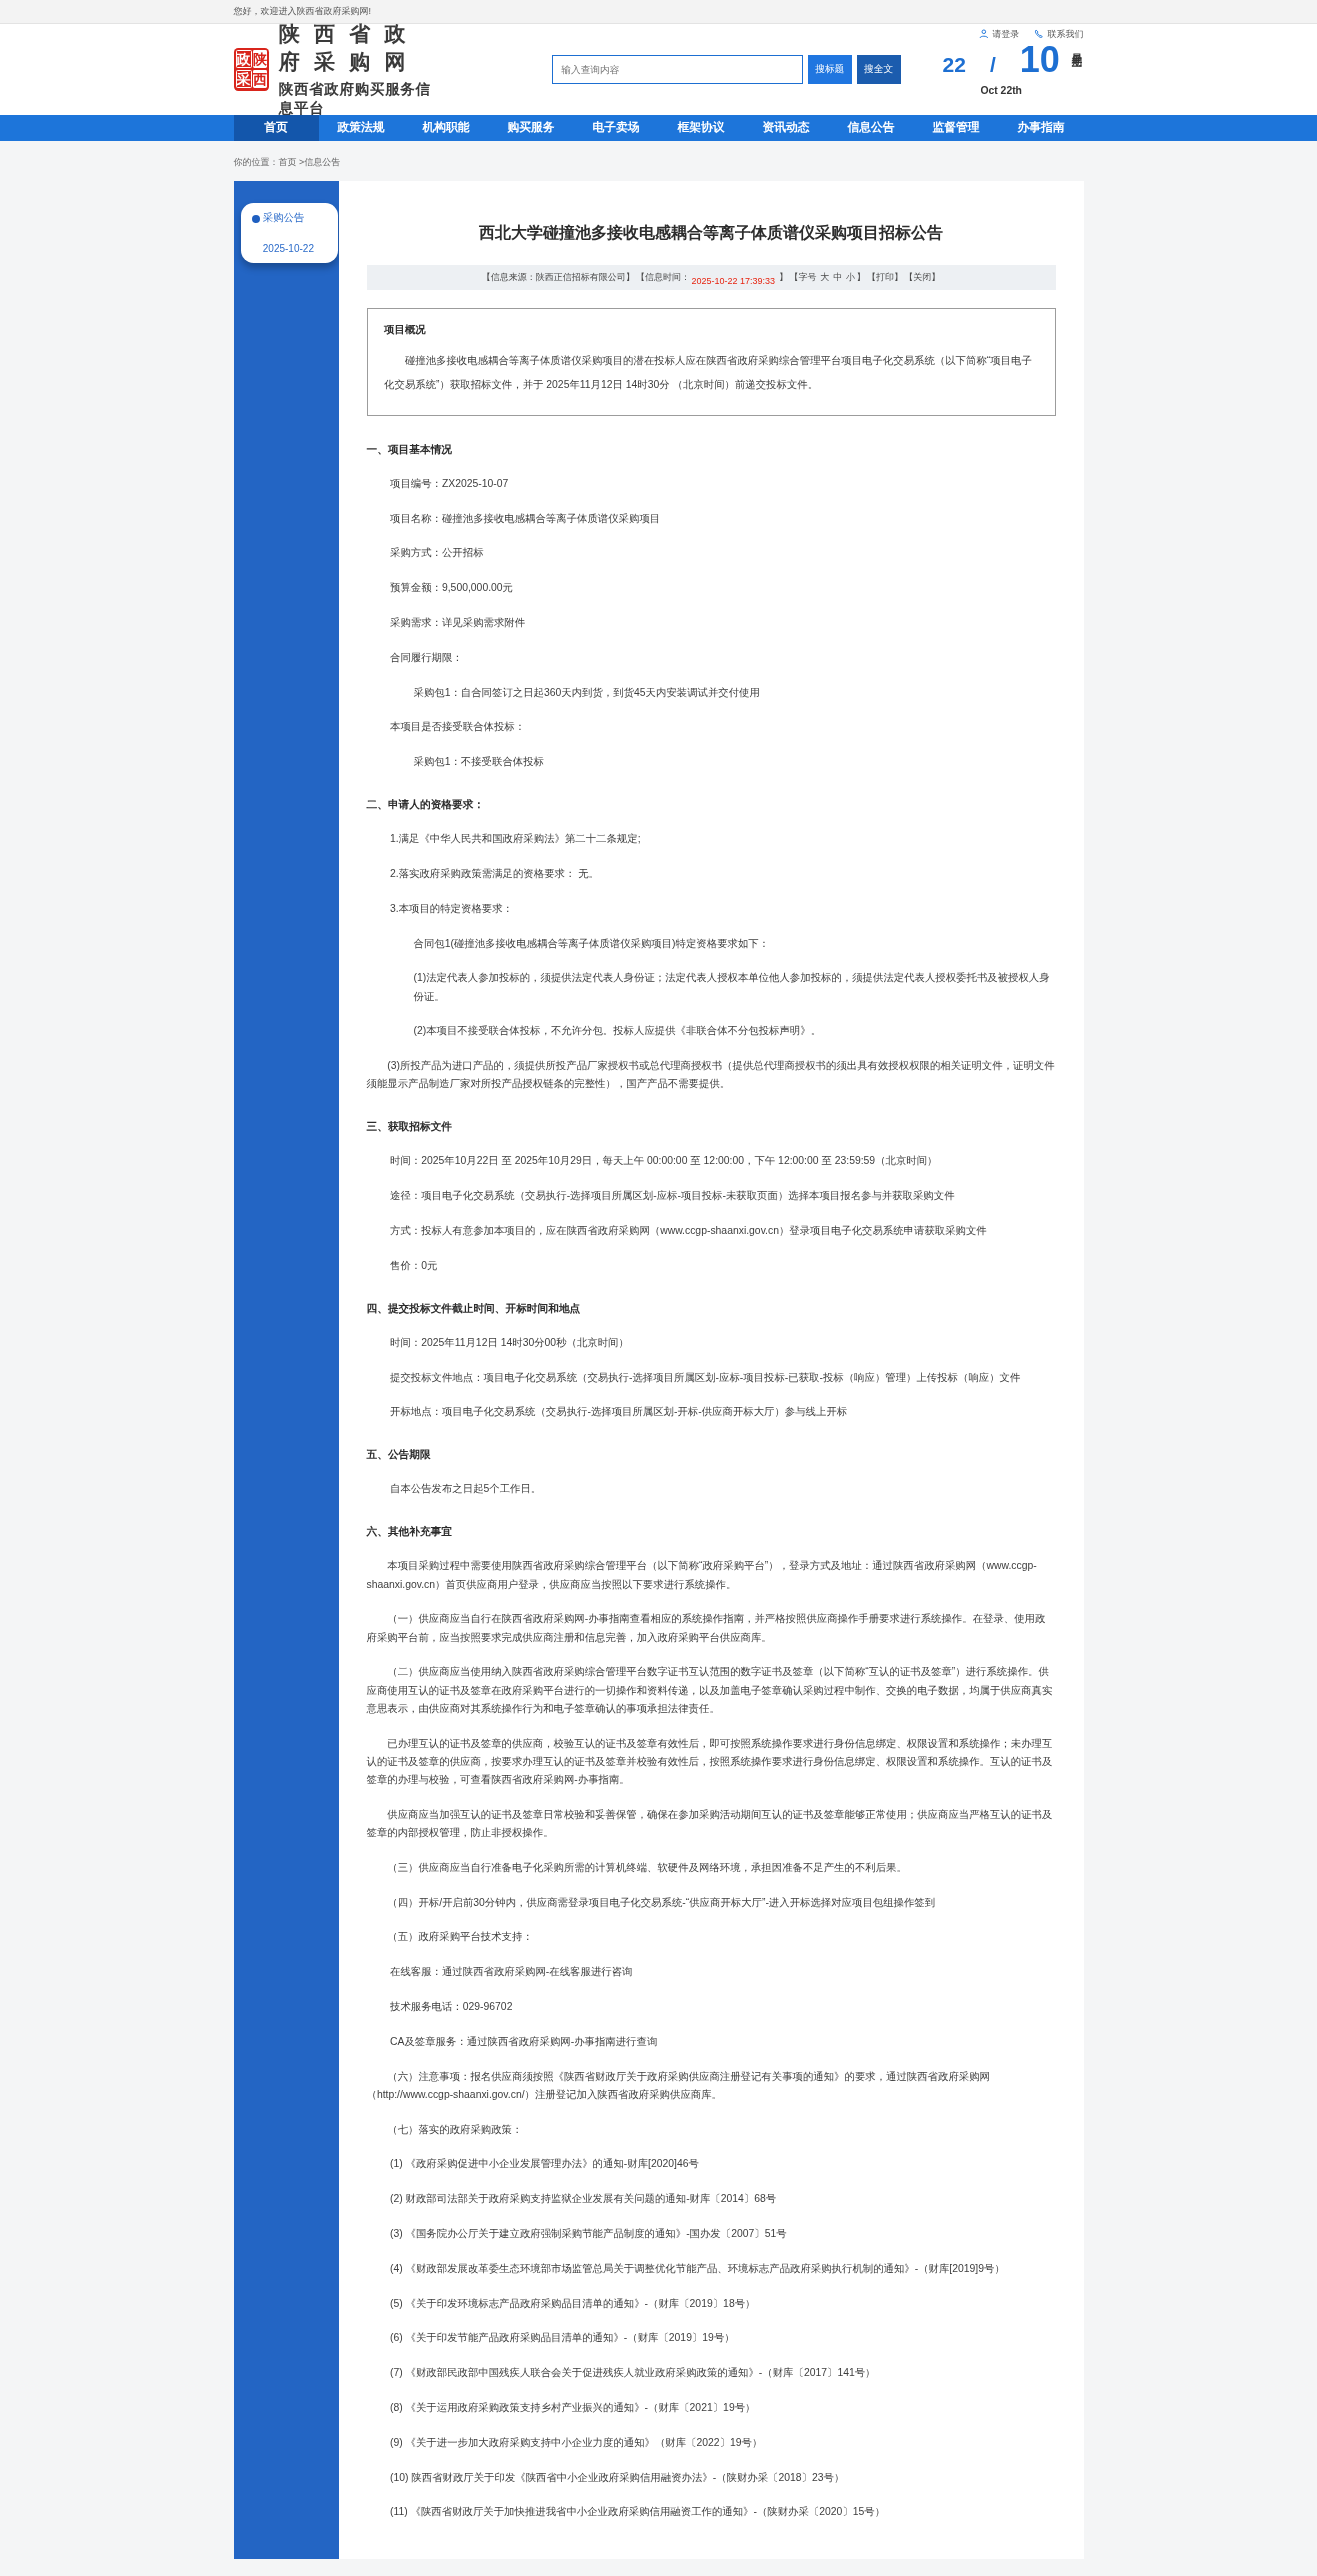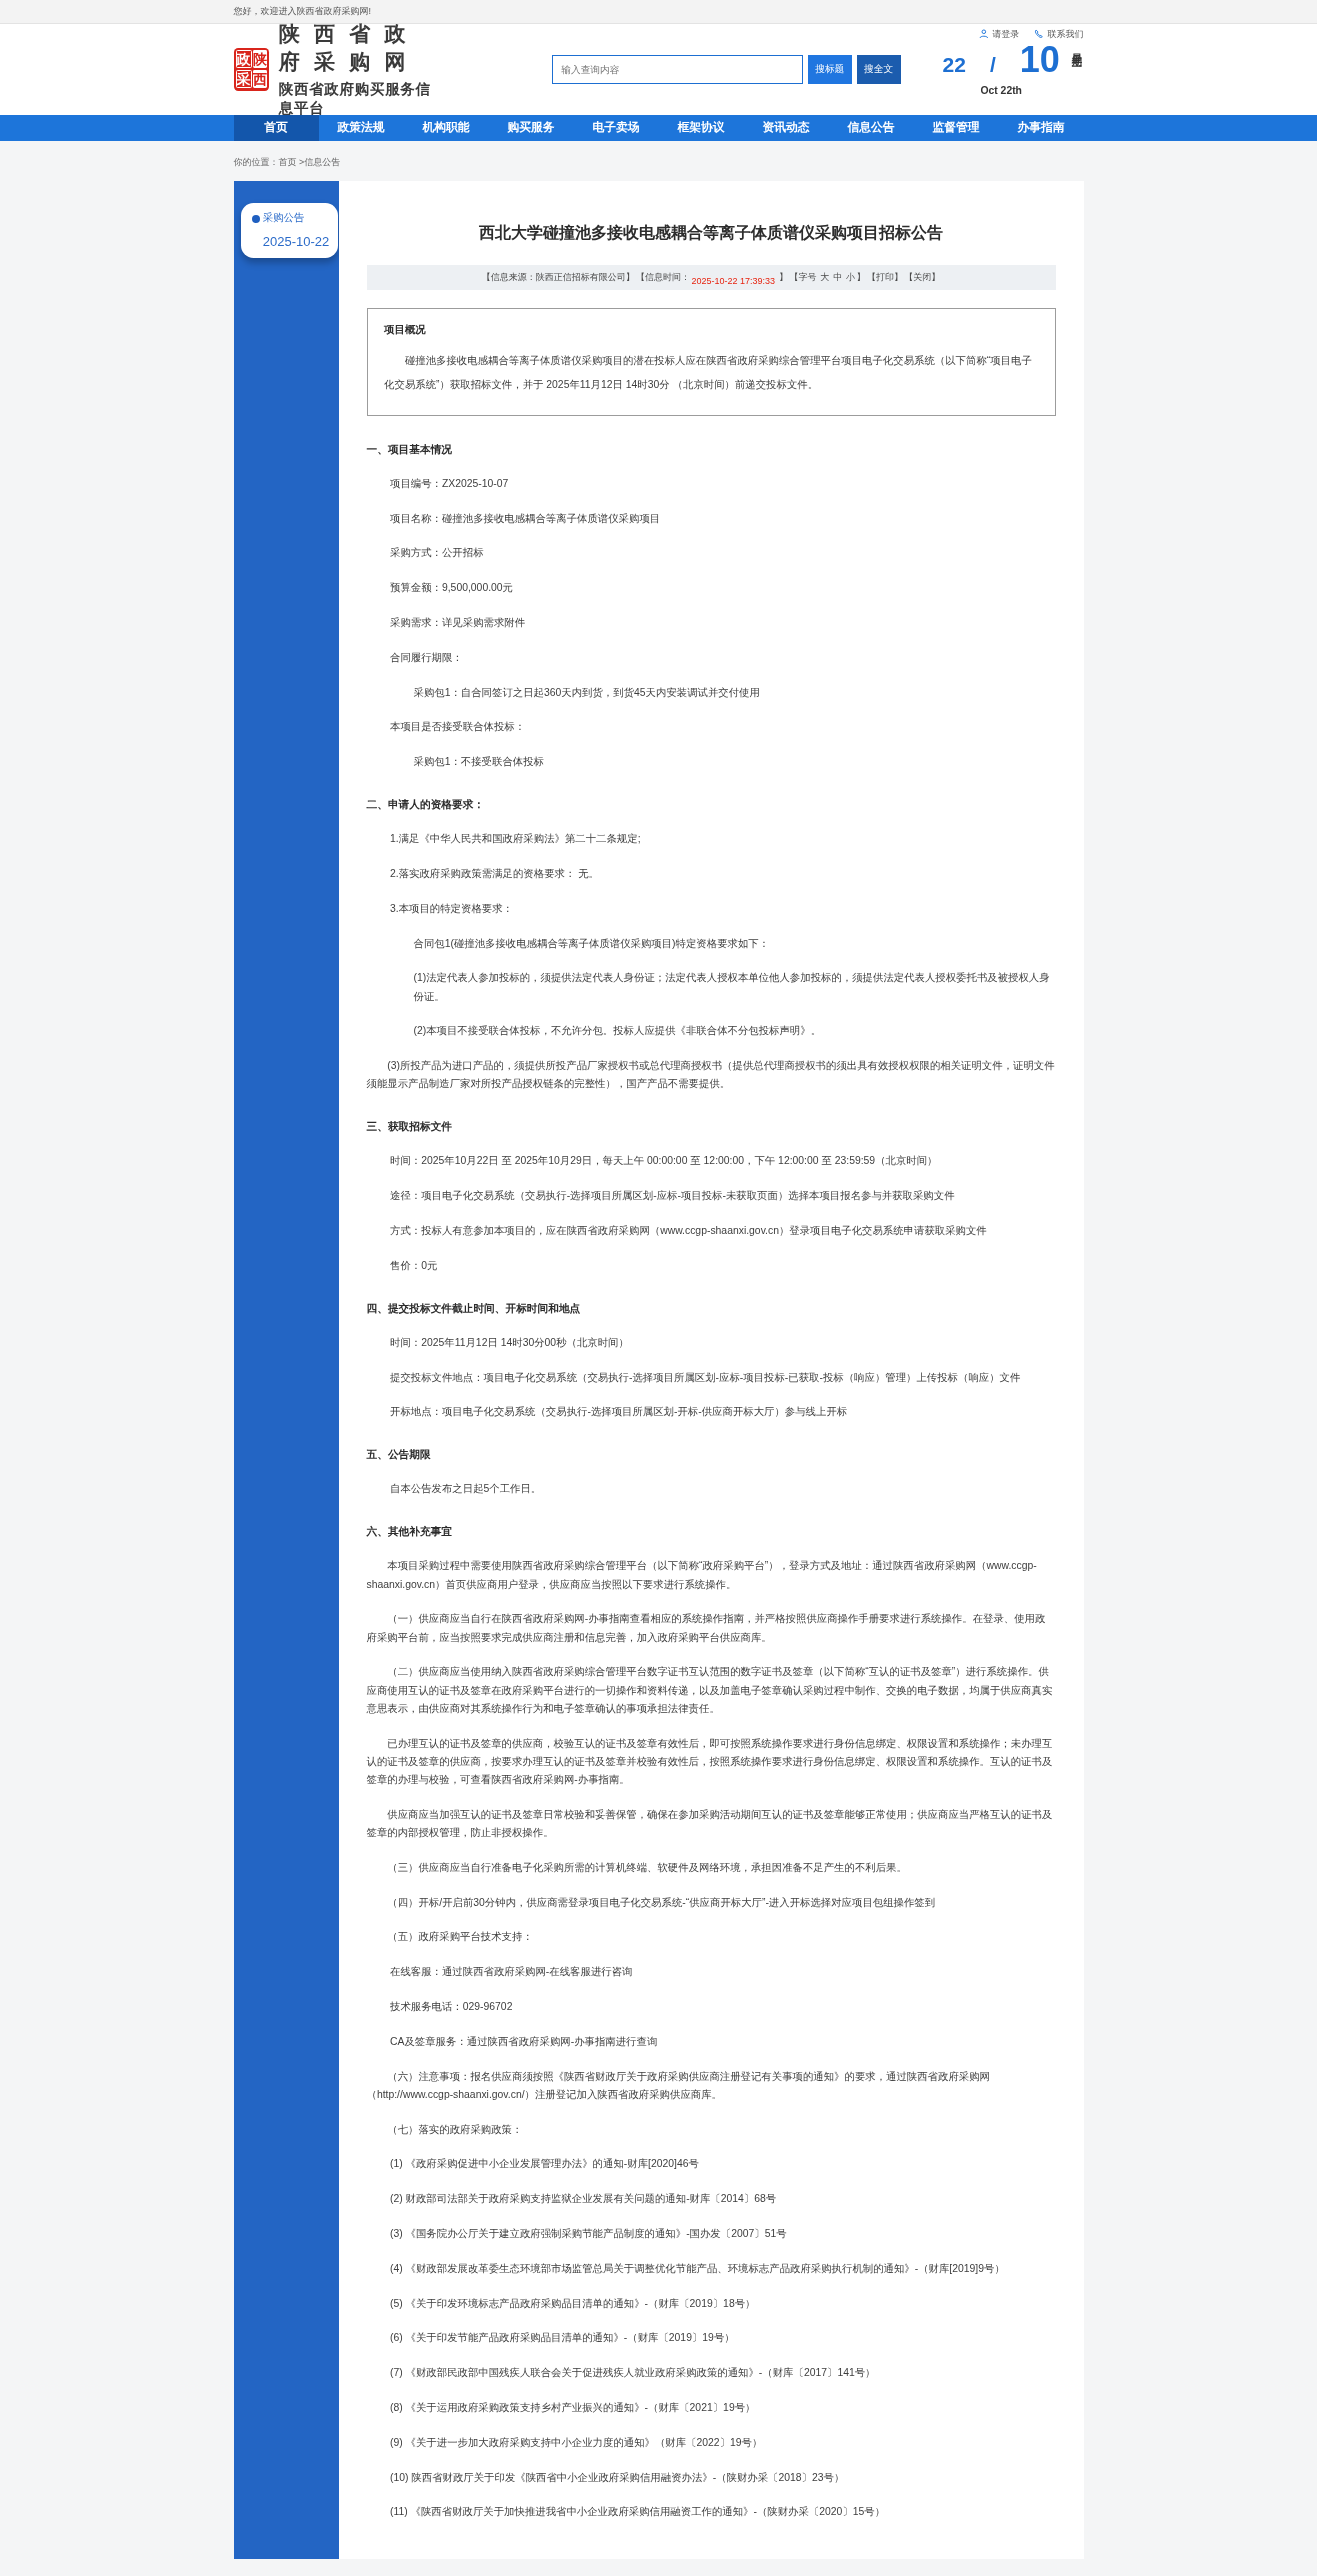--- a/index.html
+++ b/index.html
@@ -46,21 +46,21 @@
   
   .breadcrumb { padding:15.2px 0 12.5px; font-size:9px; color:#666; }
   .breadcrumb a { color:#666; text-decoration:none; cursor:pointer; }
 
   
   .main { display:flex; align-items:stretch; }
   .side { width:105px; background:#2365c4; flex-shrink:0; padding-top:22px; }
   .side-tab { background:#fff; width:97px; margin-left:7px; border-radius:12.5px; padding:8.3px 0 8.3px 11px; box-shadow:0 4.2px 7px rgba(0,0,0,.25); display:flex; align-items:flex-start; gap:3px; cursor:pointer; }
   .side-dot { width:8.3px; height:8.3px; border-radius:50%; background:#1f5fc0; margin-top:3.5px; flex-shrink:0; }
   .side-tab-title { color:#2b6bc9; font-size:10.4px; }
-  .side-tab-date { color:#2b6bc9; font-size:13px; margin-top:9px; }
+  .side-tab-date { color:#2b6bc9; font-size:10px; margin-top:18px; }
   .doc { flex:1; background:#fff; padding:18px 28px 21px; min-height:2243px; }
 
   .banner { height:51px; border-radius:1.4px; background:linear-gradient(100deg,#f2453a 0%,#f4713a 45%,#f79d3e 100%); position:relative; overflow:hidden; display:flex; align-items:center; justify-content:center; }
   .banner::before, .banner::after { content:""; position:absolute; border:1.4px solid rgba(255,255,255,.12); border-radius:50%; }
   .banner::before { width:291px; height:291px; left:-55px; top:-228px; box-shadow:0 0 0 9.7px rgba(255,255,255,.07), 0 0 0 21px rgba(255,255,255,.05); }
   .banner::after { width:360px; height:360px; right:-83px; top:-263px; box-shadow:0 0 0 11px rgba(255,255,255,.08), 0 0 0 25px rgba(255,255,255,.05); }
   .banner-text { color:#fff; font-size:21.5px; font-weight:bold; font-style:italic; letter-spacing:2.1px; text-shadow:1.4px 1.4px 2.1px rgba(130,30,0,.35); z-index:1; }
 
   .doc-title { text-align:center; font-size:16px; font-weight:bold; color:#2d2d2d; margin:23.5px 0 21px; }
   .meta-bar { background:#edf0f3; height:25px; display:flex; align-items:center; justify-content:center; font-size:9px; color:#4a4a4a; gap:1.4px; }

